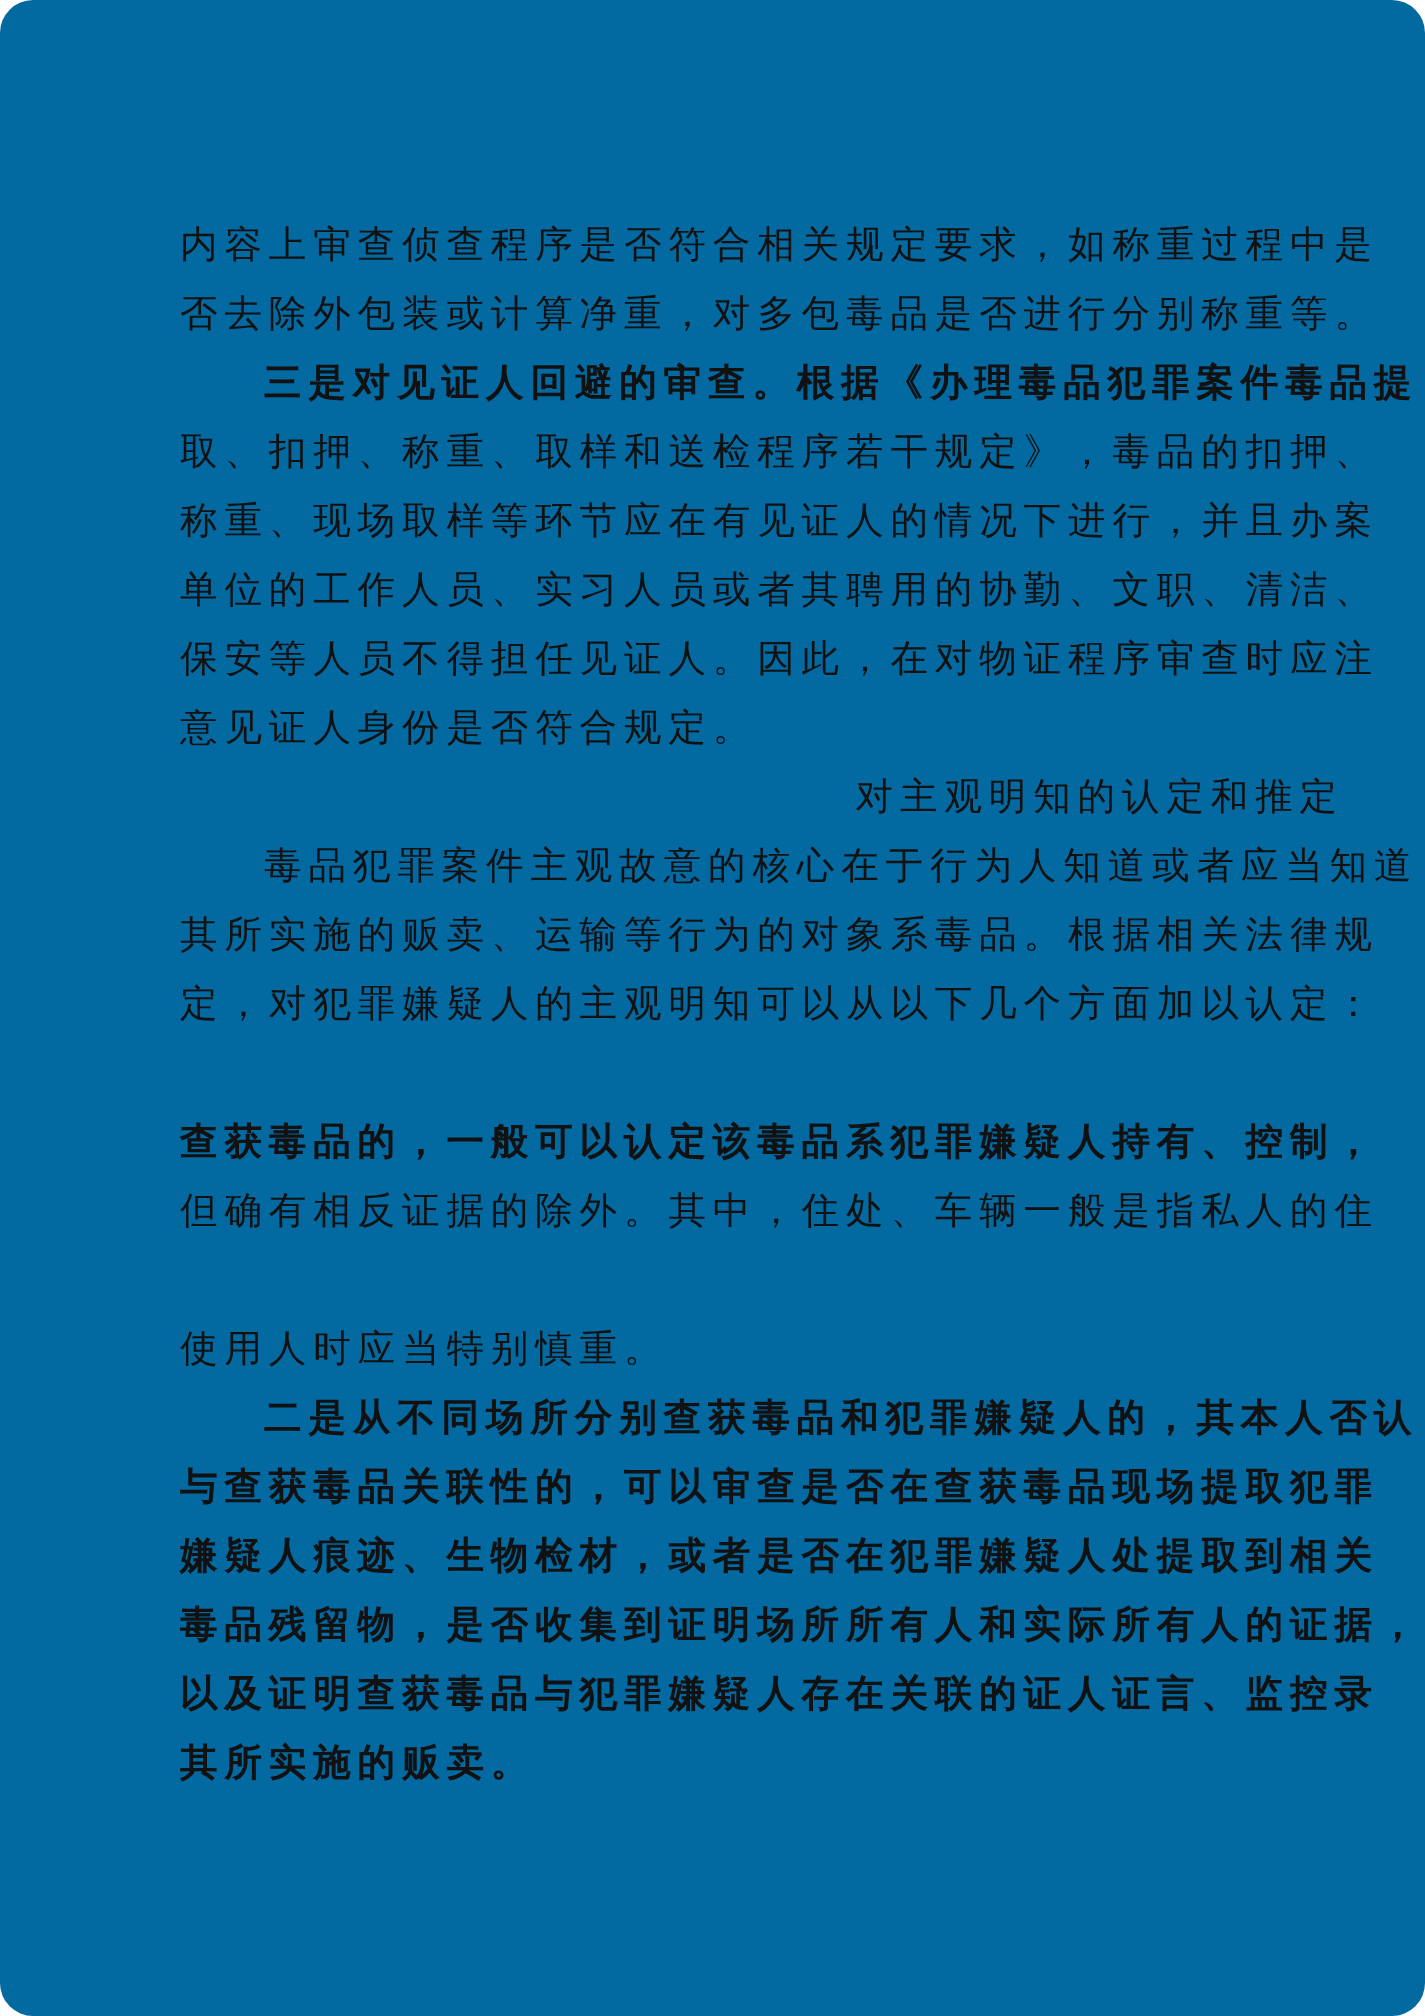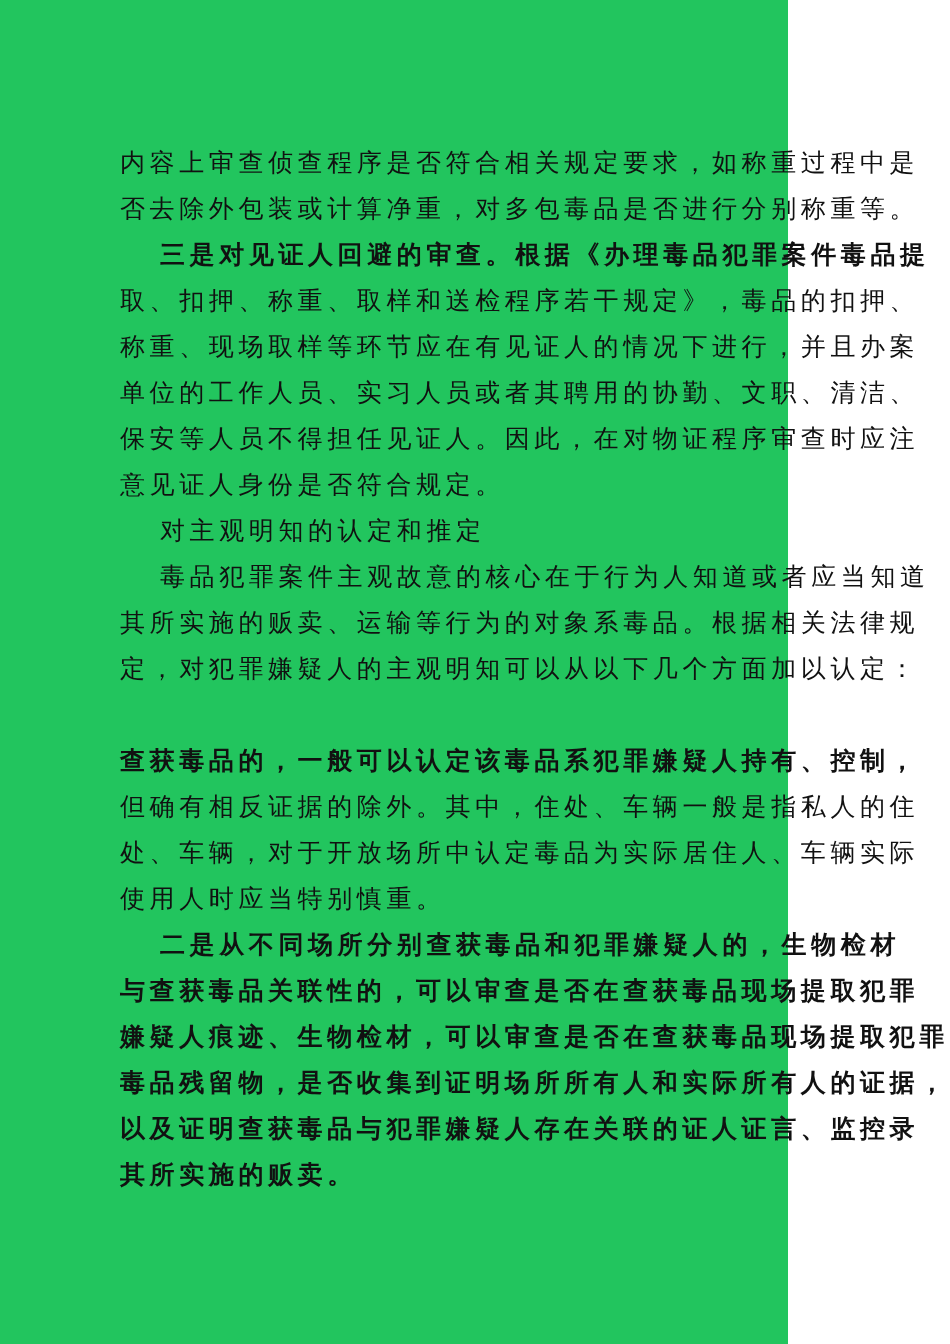--- a/index.html
+++ b/index.html
@@ -11,57 +11,57 @@
       width: 950px;
       height: 1344px;
       position: relative;
       overflow: hidden;
       font-family: "DejaVu Serif", "Liberation Serif", serif;
       color: #111111;
     }
     .page {
       position: absolute;
       left: 0; top: 0;
-      width: 788px;
+      width: 950px;
       height: 1344px;
-      background: #22c55e;
+      background: #0369a1;
+      border-radius: 22px;
     }
     .line {
       position: absolute;
       left: 120px;
       width: 720px;
       height: 46px;
       font-size: 25px;
       line-height: 46px;
       letter-spacing: 4.6px;
       white-space: nowrap;
       overflow: visible;
     }
-    .indent { left: 160px; }
+    .indent { left: 176px; text-align: right; }
     .bold { font-weight: bold; }
   </style>
 </head>
 <body>
 
 <div class="page">
   <div class="line" style="top:140px">内容上审查侦查程序是否符合相关规定要求，如称重过程中是</div>
   <div class="line" style="top:186px">否去除外包装或计算净重，对多包毒品是否进行分别称重等。</div>
   <div class="line indent bold" style="top:232px">三是对见证人回避的审查。根据《办理毒品犯罪案件毒品提</div>
   <div class="line" style="top:324px">称重、现场取样等环节应在有见证人的情况下进行，并且办案</div>
   <div class="line" style="top:278px">取、扣押、称重、取样和送检程序若干规定》，毒品的扣押、</div>
   <div class="line" style="top:370px">单位的工作人员、实习人员或者其聘用的协勤、文职、清洁、</div>
   <div class="line" style="top:416px">保安等人员不得担任见证人。因此，在对物证程序审查时应注</div>
   <div class="line" style="top:462px">意见证人身份是否符合规定。</div>
   <div class="line indent" style="top:554px">毒品犯罪案件主观故意的核心在于行为人知道或者应当知道</div>
   <div class="line indent" style="top:508px">对主观明知的认定和推定</div>
   <div class="line" style="top:600px">其所实施的贩卖、运输等行为的对象系毒品。根据相关法律规</div>
   <div class="line" style="top:646px">定，对犯罪嫌疑人的主观明知可以从以下几个方面加以认定：</div>
   <div class="line bold" style="top:738px">查获毒品的，一般可以认定该毒品系犯罪嫌疑人持有、控制，</div>
   <div class="line" style="top:784px">但确有相反证据的除外。其中，住处、车辆一般是指私人的住</div>
-  <div class="line" style="top:830px">处、车辆，对于开放场所中认定毒品为实际居住人、车辆实际</div>
   <div class="line" style="top:876px">使用人时应当特别慎重。</div>
-  <div class="line indent bold" style="top:922px">二是从不同场所分别查获毒品和犯罪嫌疑人的，生物检材</div>
+  <div class="line indent bold" style="top:922px">二是从不同场所分别查获毒品和犯罪嫌疑人的，其本人否认</div>
   <div class="line bold" style="top:968px">与查获毒品关联性的，可以审查是否在查获毒品现场提取犯罪</div>
-  <div class="line bold" style="top:1014px">嫌疑人痕迹、生物检材，可以审查是否在查获毒品现场提取犯罪</div>
+  <div class="line bold" style="top:1014px">嫌疑人痕迹、生物检材，或者是否在犯罪嫌疑人处提取到相关</div>
   <div class="line bold" style="top:1060px">毒品残留物，是否收集到证明场所所有人和实际所有人的证据，</div>
   <div class="line bold" style="top:1106px">以及证明查获毒品与犯罪嫌疑人存在关联的证人证言、监控录</div>
   <div class="line bold" style="top:1152px">其所实施的贩卖。</div>
 </div>
 
 </body></html>

